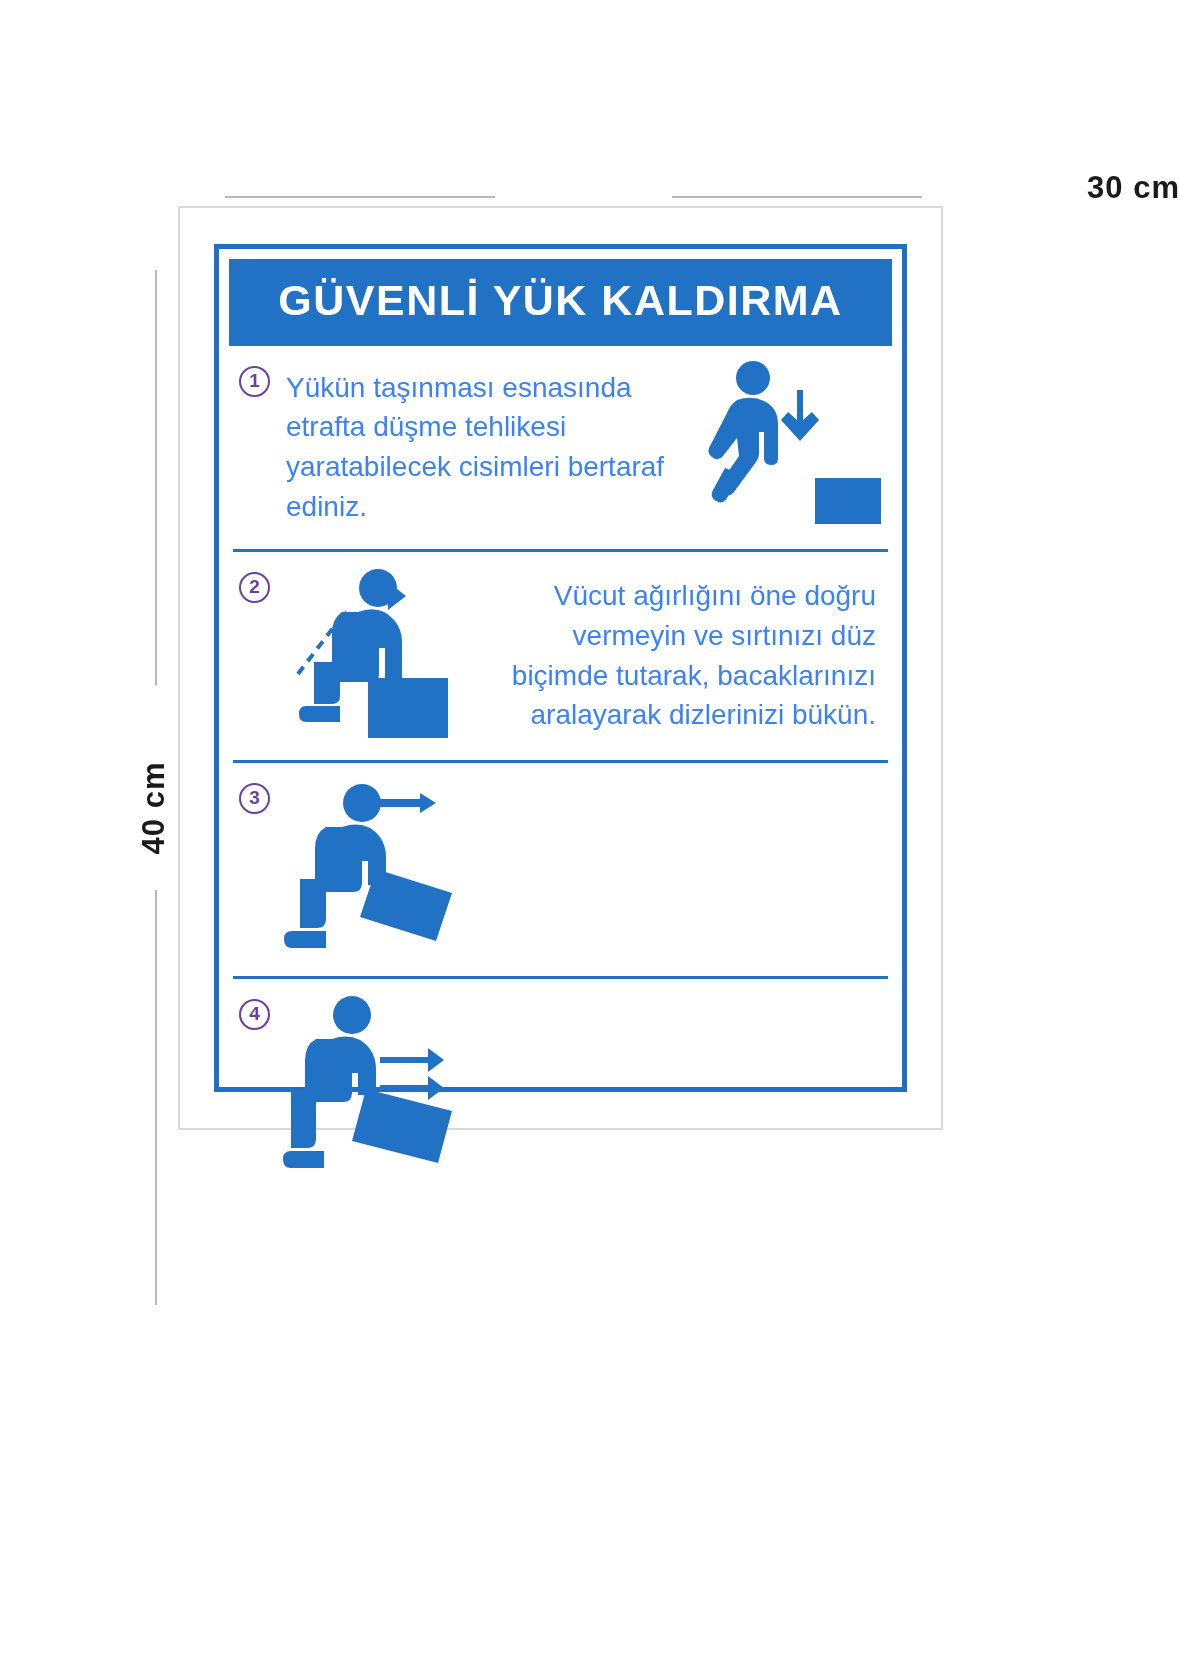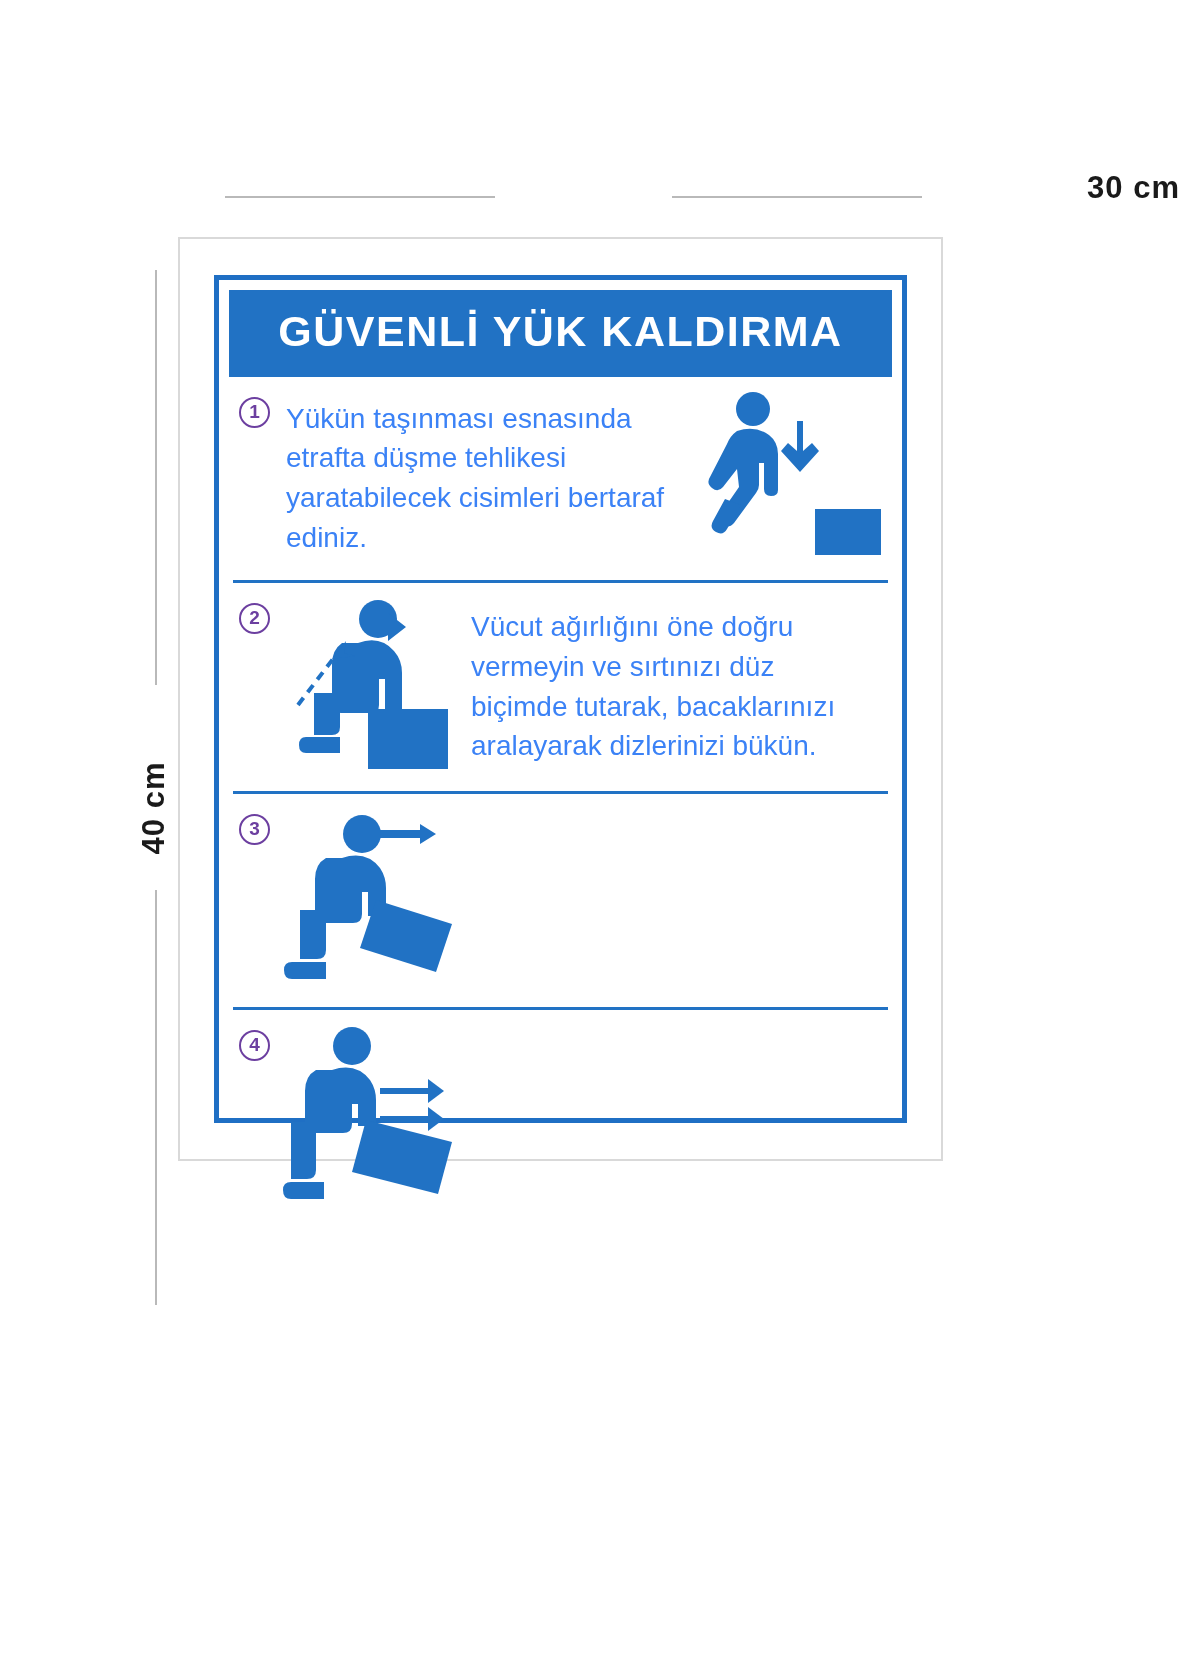--- a/index.html
+++ b/index.html
@@ -68,21 +68,21 @@
     top: 890px;
     width: 2px;
     height: 415px;
     background: #b9b9b9;
   }
 
   
   .sign-outer {
     position: absolute;
     left: 178px;
-    top: 237px;
+    top: 206px;
     width: 765px;
     height: 924px;
     background: #ffffff;
     border: 2px solid #d9d9d9;
     box-sizing: border-box;
   }
   .sign-inner {
     position: absolute;
     left: 34px;
     top: 36px;
@@ -153,21 +153,21 @@
   }
   .badge-col.bottom { align-self: flex-start; }
 
   .step-text {
     color: #3b82f6;
     font-size: 28px;
     line-height: 1.42;
     flex: 1 1 auto;
     padding: 0 6px;
   }
-  .step-text.indent { padding-left: 16px; }
+  .step-text.indent { padding-left: 16px; text-align: right; }
 
   .step-art {
     flex: 0 0 auto;
     display: flex;
     align-items: center;
     justify-content: center;
   }
 </style>
 </head>
 <body>

